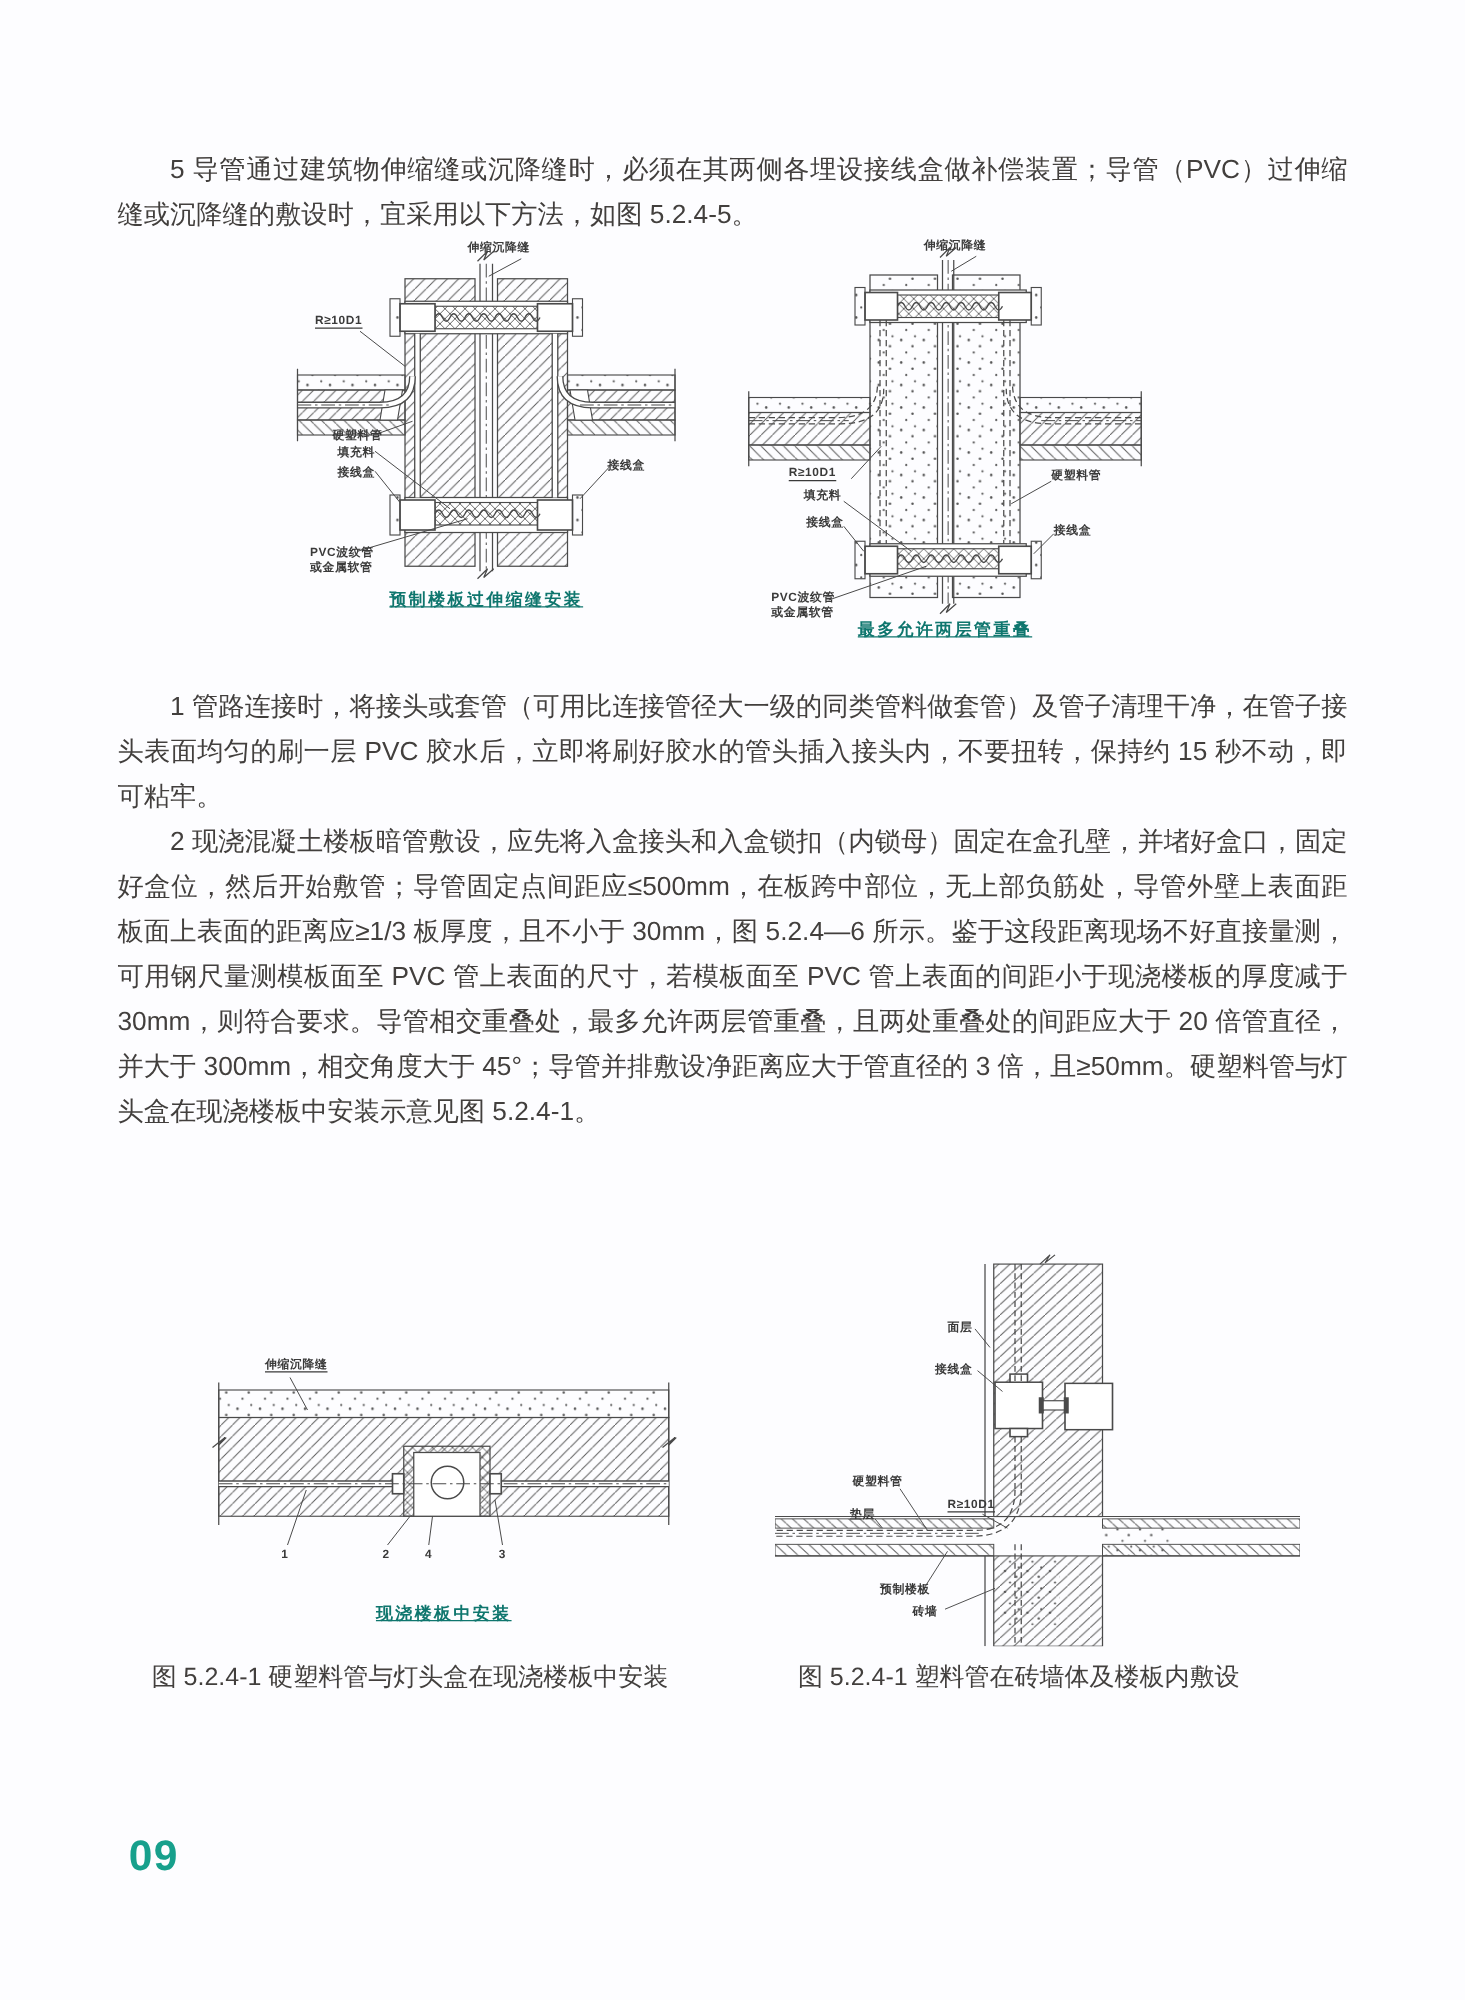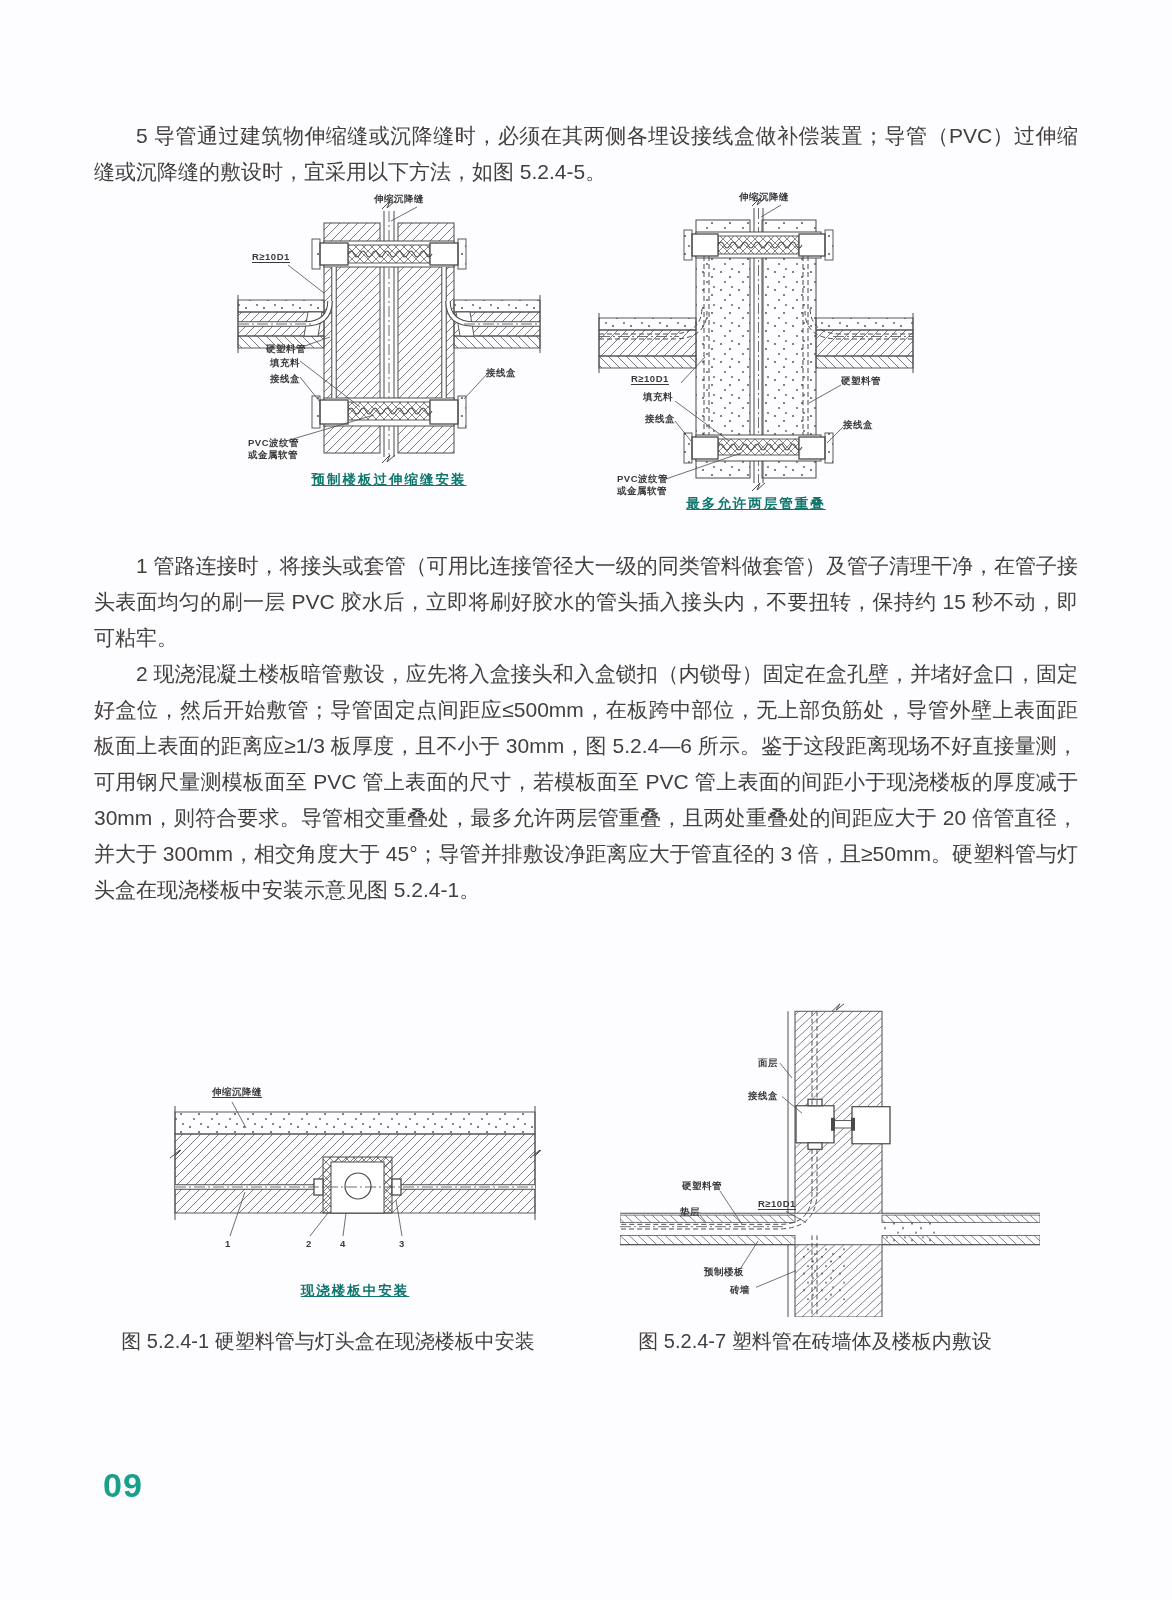--- a/index.html
+++ b/index.html
@@ -314,18 +314,18 @@
       <div class="lb" style="left:62px;top:178px">硬塑料管</div>
       <div class="lb" style="left:60px;top:204px">垫层</div>
       <div class="lb u" style="left:138px;top:196px">R≥10D1</div>
       <div class="lb" style="left:84px;top:264px">预制楼板</div>
       <div class="lb" style="left:110px;top:282px">砖墙</div>
     </div>
   </div>
 
   <div class="figcaps">
     <div class="figcap" style="left:328px">图 5.2.4-1 硬塑料管与灯头盒在现浇楼板中安装</div>
-    <div class="figcap" style="left:815px">图 5.2.4-7 塑料管在砖墙体及楼板内敷设</div>
+    <div class="figcap" style="left:815px">图 5.2.4-1 塑料管在砖墙体及楼板内敷设</div>
   </div>
 
   <div class="pagenum">09</div>
 
 </div>
 
 </body></html>

